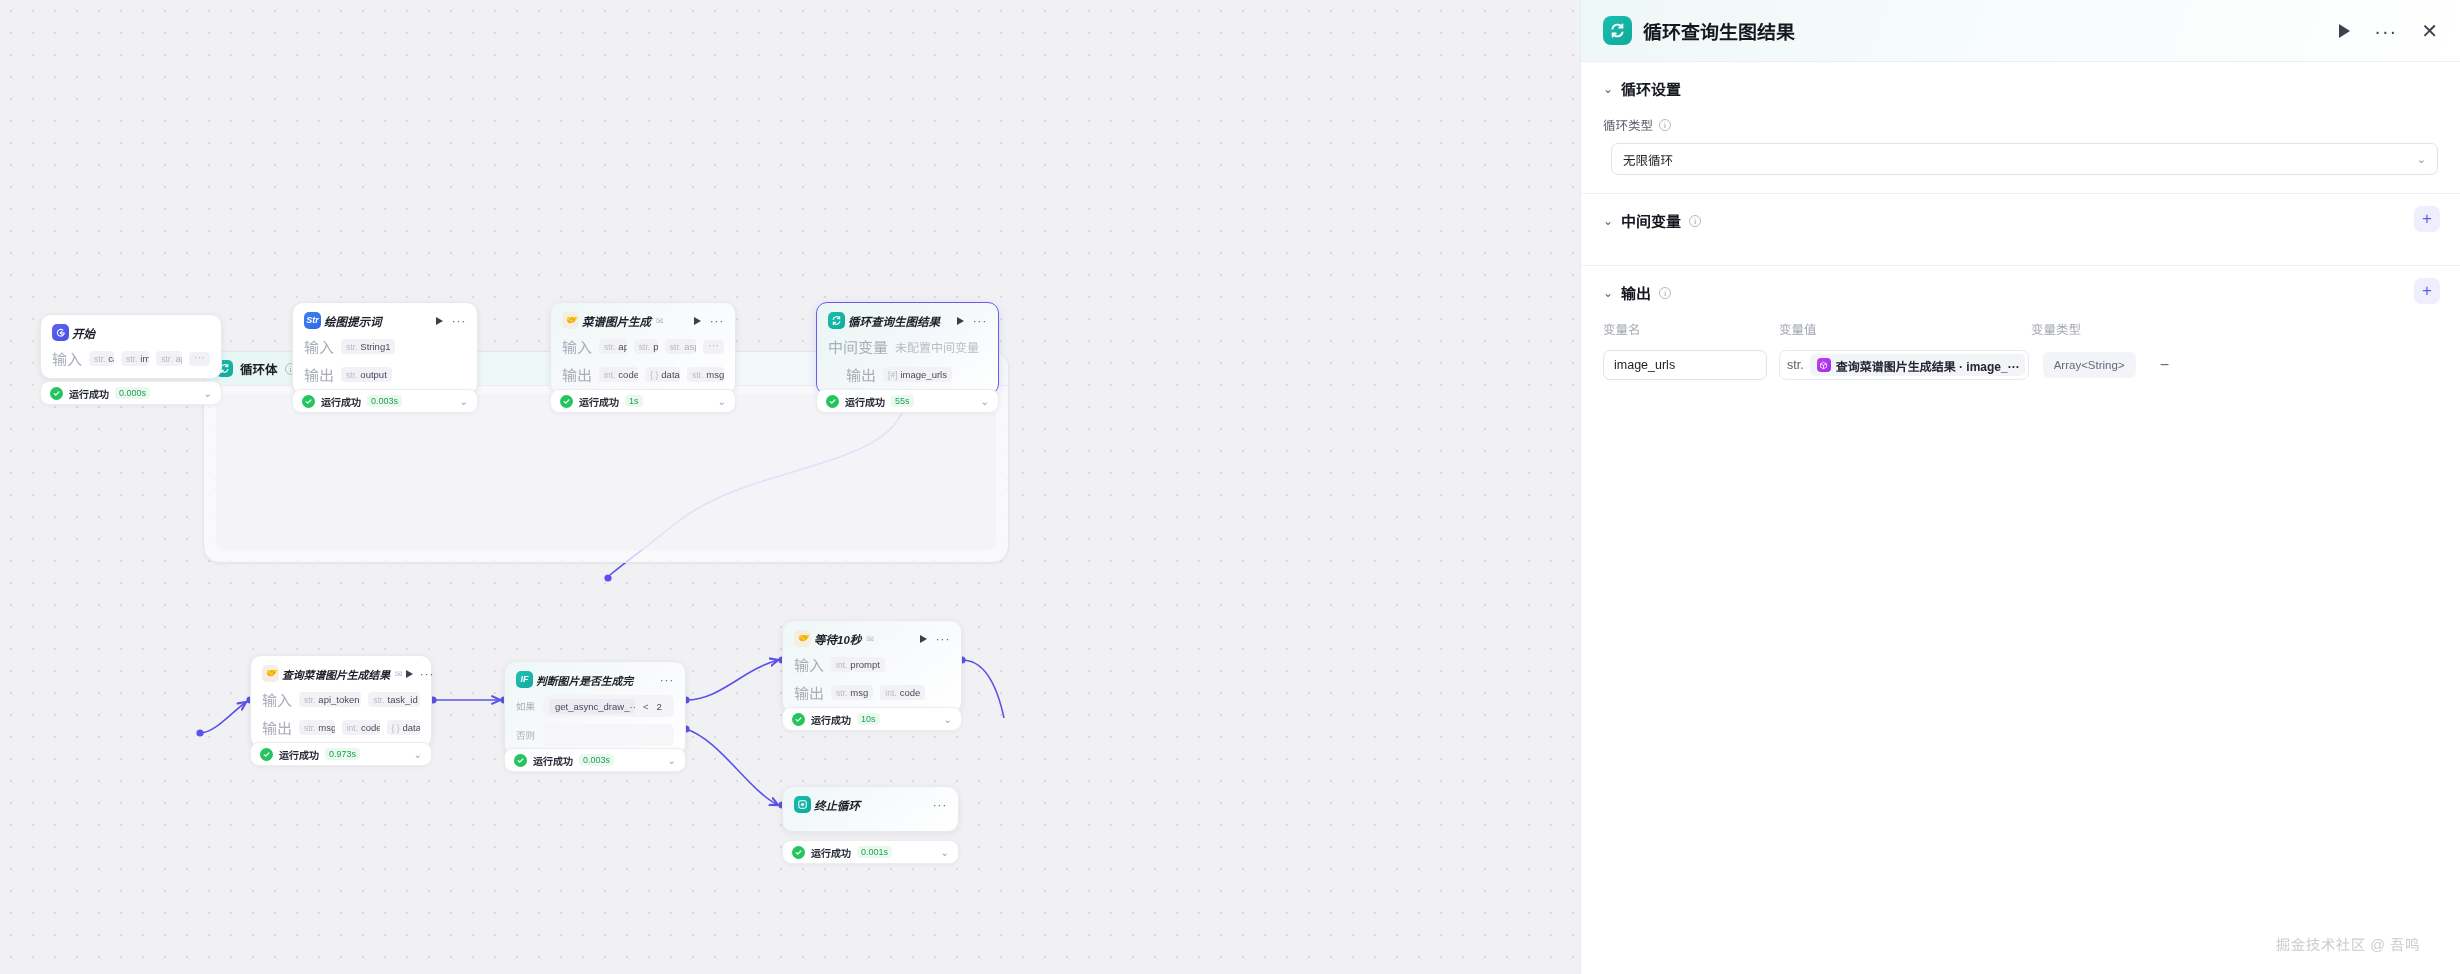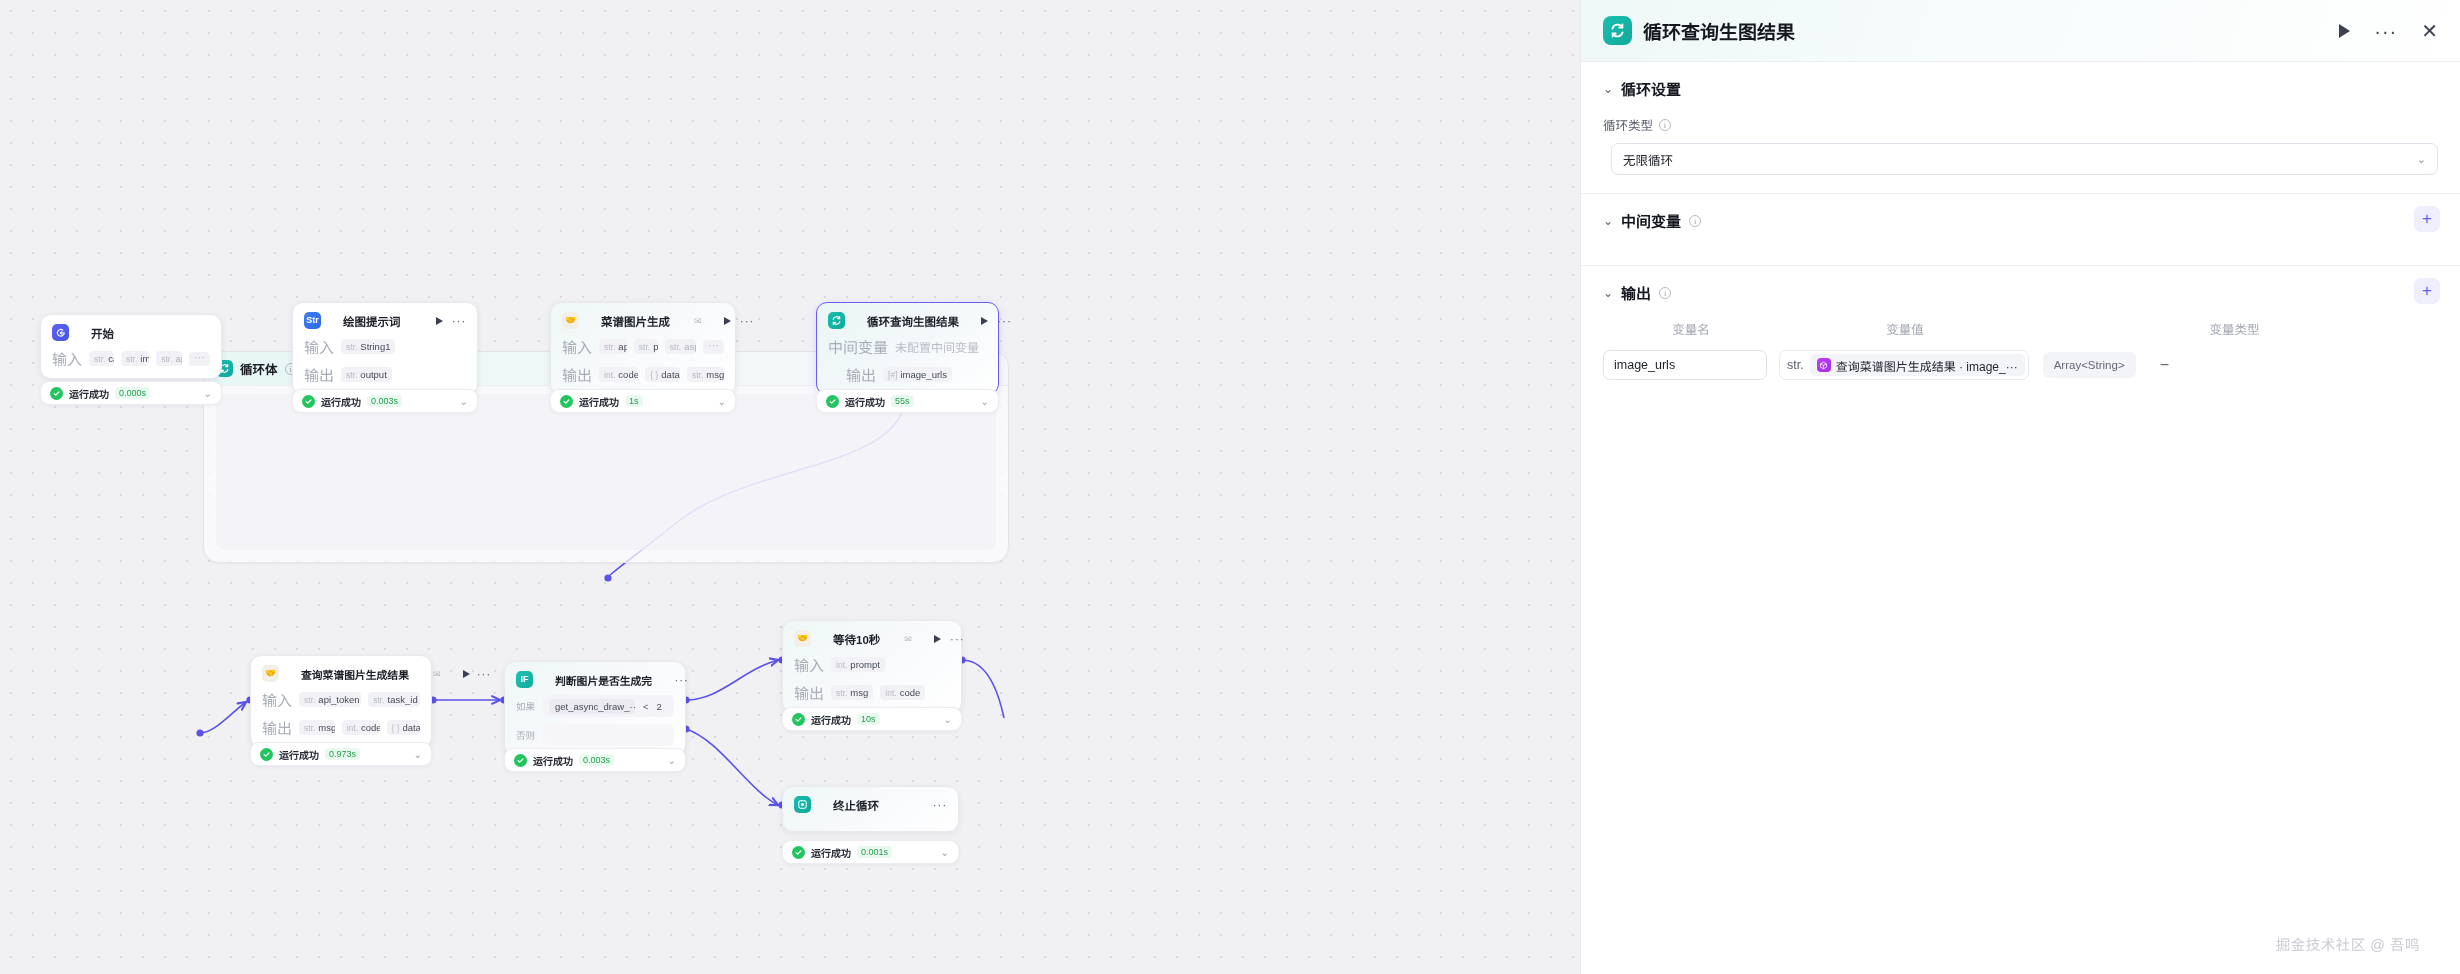--- a/index.html
+++ b/index.html
@@ -46,21 +46,21 @@
     border-radius: 11px;
     background: #ffffff;
     border: 1px solid #e8e8ee;
     box-shadow: 0 2px 7px rgba(25,25,55,.07);
     padding: 9px 11px 9px 11px;
   }
   .node.gradient { background: linear-gradient(140deg,#eef8f6 0%,#f7f9fb 45%,#ffffff 100%); }
   .node.gradient-bl { background: linear-gradient(140deg,#e9f6f4 0%,#f4f8fa 50%,#ffffff 100%); }
   .node.selected { border: 1.6px solid #6b5cf0; box-shadow: 0 2px 10px rgba(90,70,240,.15); }
 
-  .node-head { display: flex; align-items: center; gap: 22px; }
+  .node-head { display: flex; align-items: center; gap: 3px; font-style: italic; }
   .node-icon {
     width: 17px; height: 17px; border-radius: 5px; flex: none;
     display: flex; align-items: center; justify-content: center;
     font-size: 9px; color: #fff; font-weight: 700; line-height: 1;
   }
   .ic-start   { background: linear-gradient(135deg,#5b63f0,#4a52e8); }
   .ic-str     { background: linear-gradient(135deg,#3f7ef5,#2f6ae6); }
   .ic-loop    { background: linear-gradient(135deg,#18bfae,#10a99c); }
   .ic-if      { background: linear-gradient(135deg,#1fc3b4,#12aa9e); }
   .ic-stop    { background: linear-gradient(135deg,#16bdb0,#0fa89b); }
@@ -148,37 +148,37 @@
     color: #5a5cf0; font-size: 17px; cursor: pointer; line-height: 16px;
   }
   .field-label { font-size: 12.5px; color: #5c616e; margin-top: 16px; display:flex; align-items:center; gap:6px;}
   .select-box {
     margin-top: 9px; height: 32px; border: 1px solid #e2e3ea; border-radius: 7px;
     display: flex; align-items: center; padding: 0 11px; font-size: 12.5px; color: #1d2028;
     cursor: pointer; background:#fff;margin-left:8px;
   }
   .select-box .sel-caret { margin-left: auto; color: #8b909b; font-size: 11px; }
 
-  .out-cols { display: flex; margin-top: 16px; text-align: center; }
+  .out-cols { display: flex; margin-top: 16px; }
   .out-cols .c1 { width: 176px; }
   .out-cols .c2 { width: 252px; }
   .out-cols .c3 { flex: 1; }
   .col-head { font-size: 12.5px; color: #a3a8b2; }
   .out-row { display: flex; align-items: center; margin-top: 12px; gap: 0; }
   .name-input {
     width: 164px; height: 30px; border: 1px solid #e2e3ea; border-radius: 7px;
     font-size: 12.5px; color: #1d2028; padding: 0 10px; background:#fff;
     font-family: "Liberation Sans", sans-serif;
   }
   .val-wrap { margin-left: 12px; display: flex; align-items: center; gap: 0;
     border: 1px solid #e9eaf0; border-radius: 7px; height: 30px; padding: 0 3px 0 7px; background:#fff; }
   .val-prefix { font-size: 12.5px; color: #5c616e; padding-right: 6px; }
   .val-token {
     display: flex; align-items: center; gap: 5px; background: #f3f4f8; border-radius: 5px;
-    height: 22px; padding: 0 7px; font-size: 12px; color: #22262f; max-width: 215px; overflow: hidden; white-space: nowrap;
+    height: 22px; padding: 0 7px; font-size: 12px; color: #22262f; max-width: 215px; overflow: hidden; white-space: nowrap; font-weight: bold;
   }
   .tok-ic { width: 14px; height: 14px; border-radius: 4px; background: linear-gradient(135deg,#c13df5,#a22ee8);
     display:flex; align-items:center; justify-content:center; flex:none; }
   .type-pill { margin-left: 14px; background: #f3f4f8; border-radius: 6px; height: 26px;
     display: flex; align-items: center; padding: 0 11px; font-size: 11.5px; color: #646a77; }
   .minus-btn { margin-left: 24px; color: #636875; font-size: 16px; cursor: pointer; line-height: 8px; }
 
   .watermark {
     position: absolute; right: 40px; bottom: 20px;
     font-size: 14.5px; color: #c9ccd3; letter-spacing: .5px; user-select: none;

